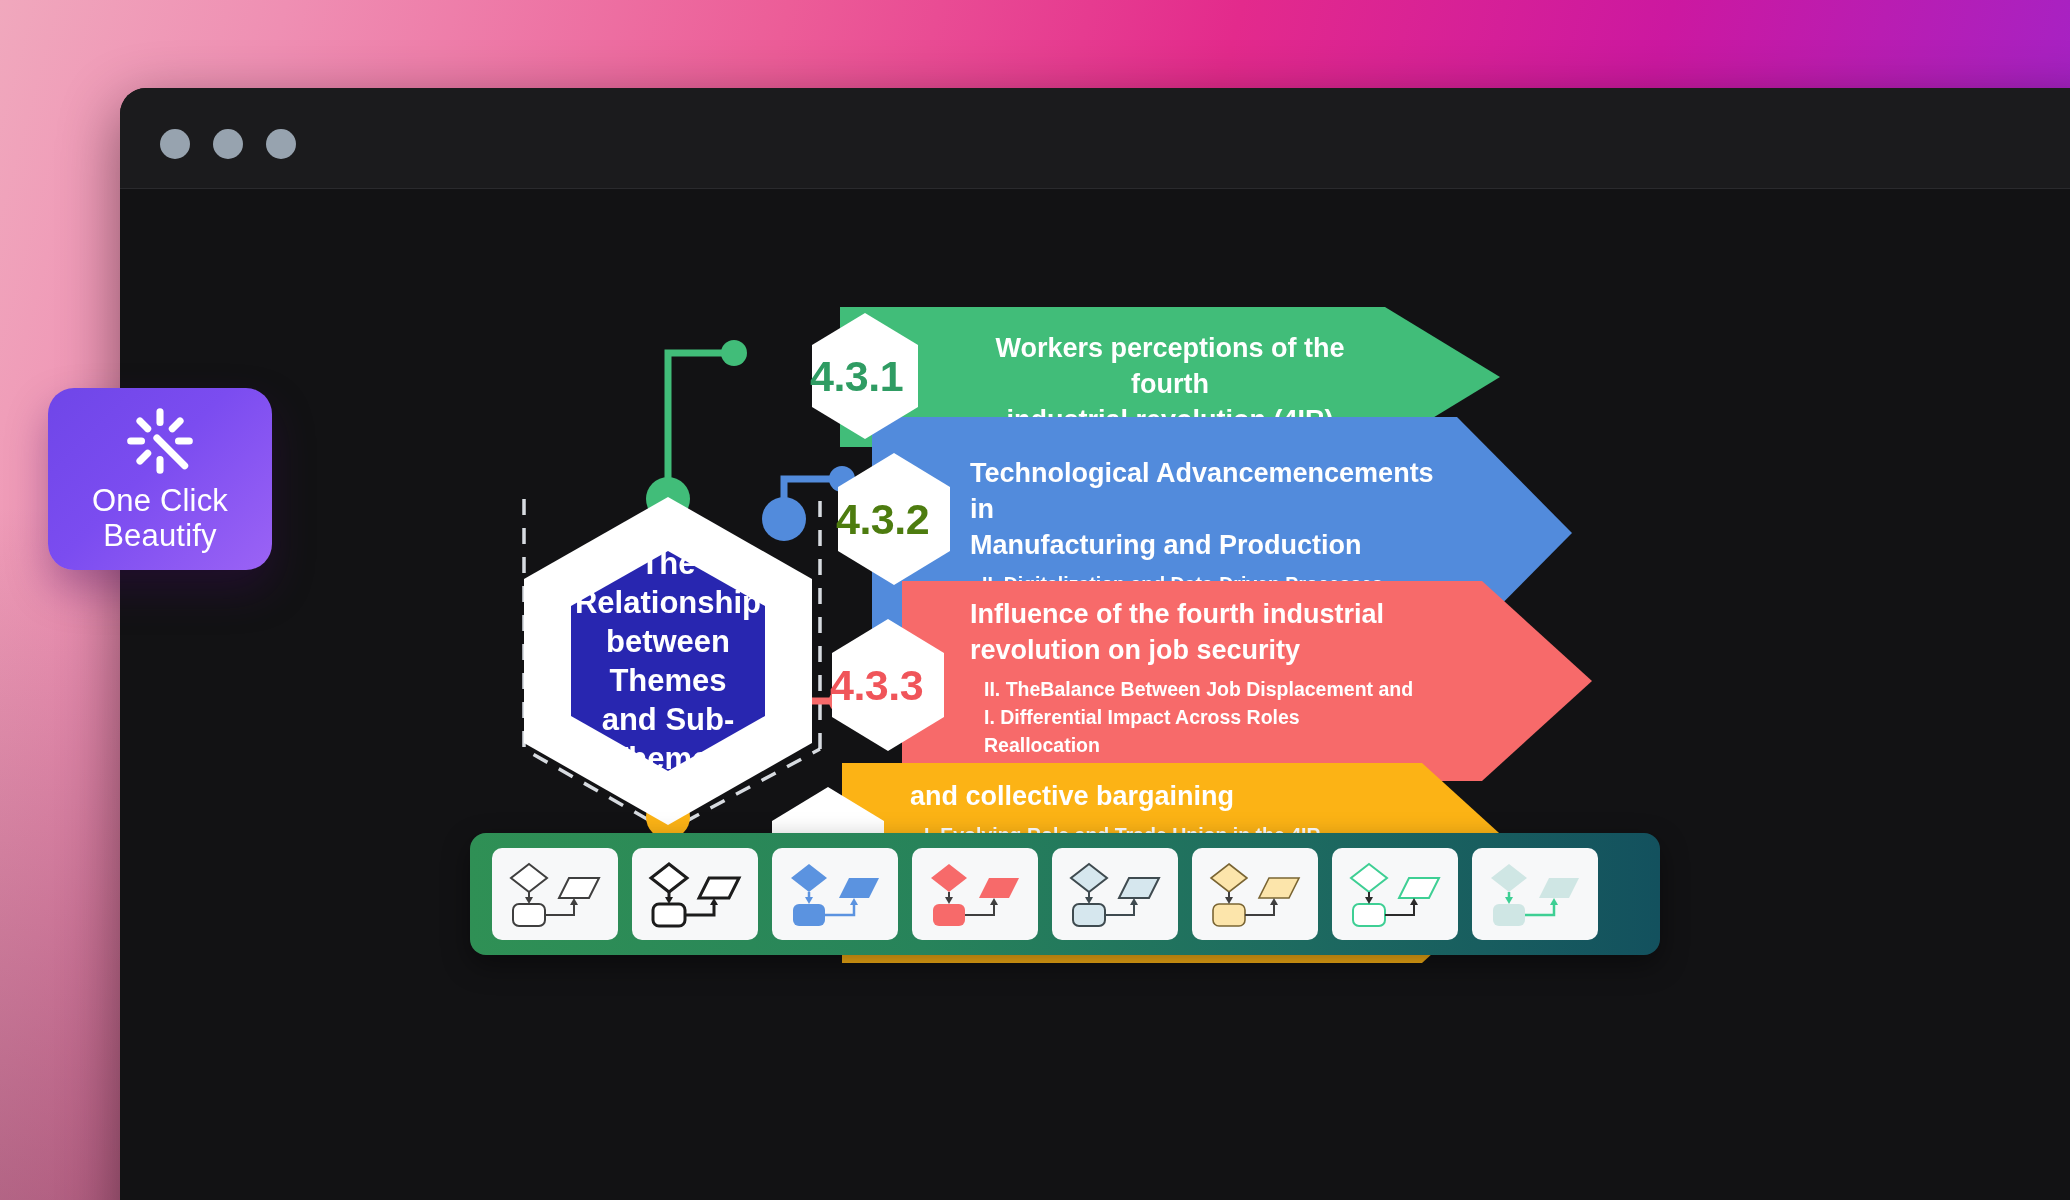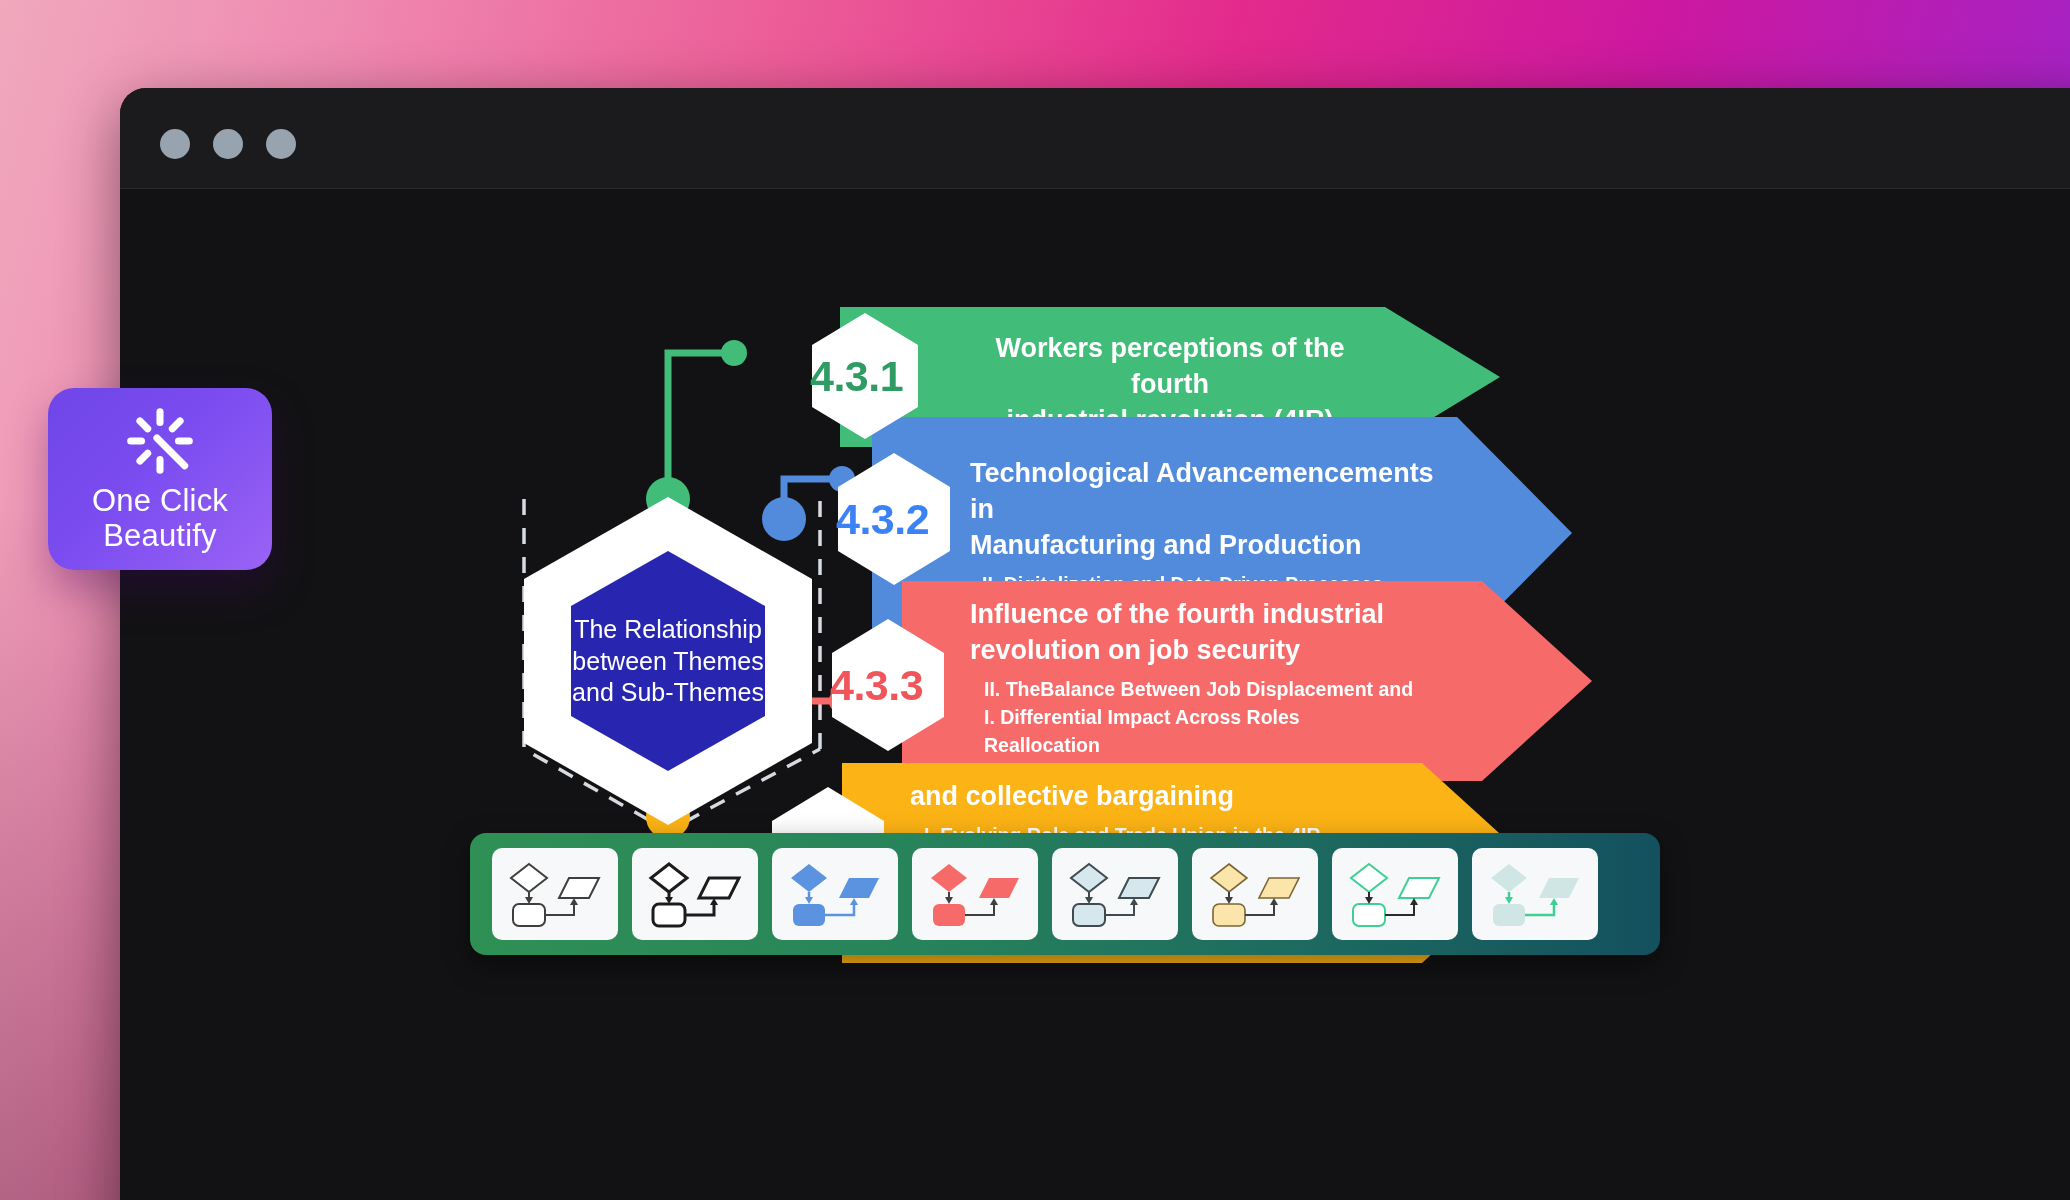--- a/index.html
+++ b/index.html
@@ -85,21 +85,21 @@
     position: absolute;
     left: 398px; top: 302px;
     width: 300px; height: 340px;
     z-index: 12;
   }
   #center-node .ctext {
     position: absolute; left: 0; right: 0; top: 50%;
     transform: translateY(-50%);
     text-align: center;
     color: #ffffff;
-    font-size: 25px; font-weight: normal; line-height: 1.26;
+    font-size: 31px; font-weight: bold; line-height: 1.26;
     padding: 0 40px; box-sizing: border-box;
     pointer-events: none;
   }
 
   
   .banner {
     position: absolute;
     color: #fff;
     box-sizing: border-box;
     z-index: 8;
@@ -243,21 +243,21 @@
               <div class="bitem">III. Advanced Manufacturing Technologies</div>
               <div class="bitem">IV. Integration and Collaboration Across</div>
               <div class="bitem">Departments</div>
             </div>
           </div>
         </div>
         <div class="badge" style="left:716px; top:262px; width:116px; height:136px;">
           <svg viewBox="0 0 116 136" style="position:absolute;inset:0;width:100%;height:100%;">
             <polygon points="58,2 114,36 114,100 58,134 2,100 2,36" fill="#ffffff"></polygon>
           </svg>
-          <span class="bnum" style="color:#3b82f6;">4.3.2</span>
+          <span class="bnum" style="color:#4d7c0f;">4.3.2</span>
         </div>
 
         <div class="banner" style="left:782px; top:392px; width:690px; height:200px;">
           <svg viewBox="0 0 690 200" preserveAspectRatio="none" style="position:absolute;inset:0;width:100%;height:100%;">
             <polygon points="0,0 580,0 690,100 580,200 0,200" fill="#f76a6a"></polygon>
           </svg>
           <div class="bbody" style="left:68px; top:16px; width:470px;">
             <div class="btitle">
               <div>Influence of the fourth industrial</div>
               <div>revolution on job security</div>

